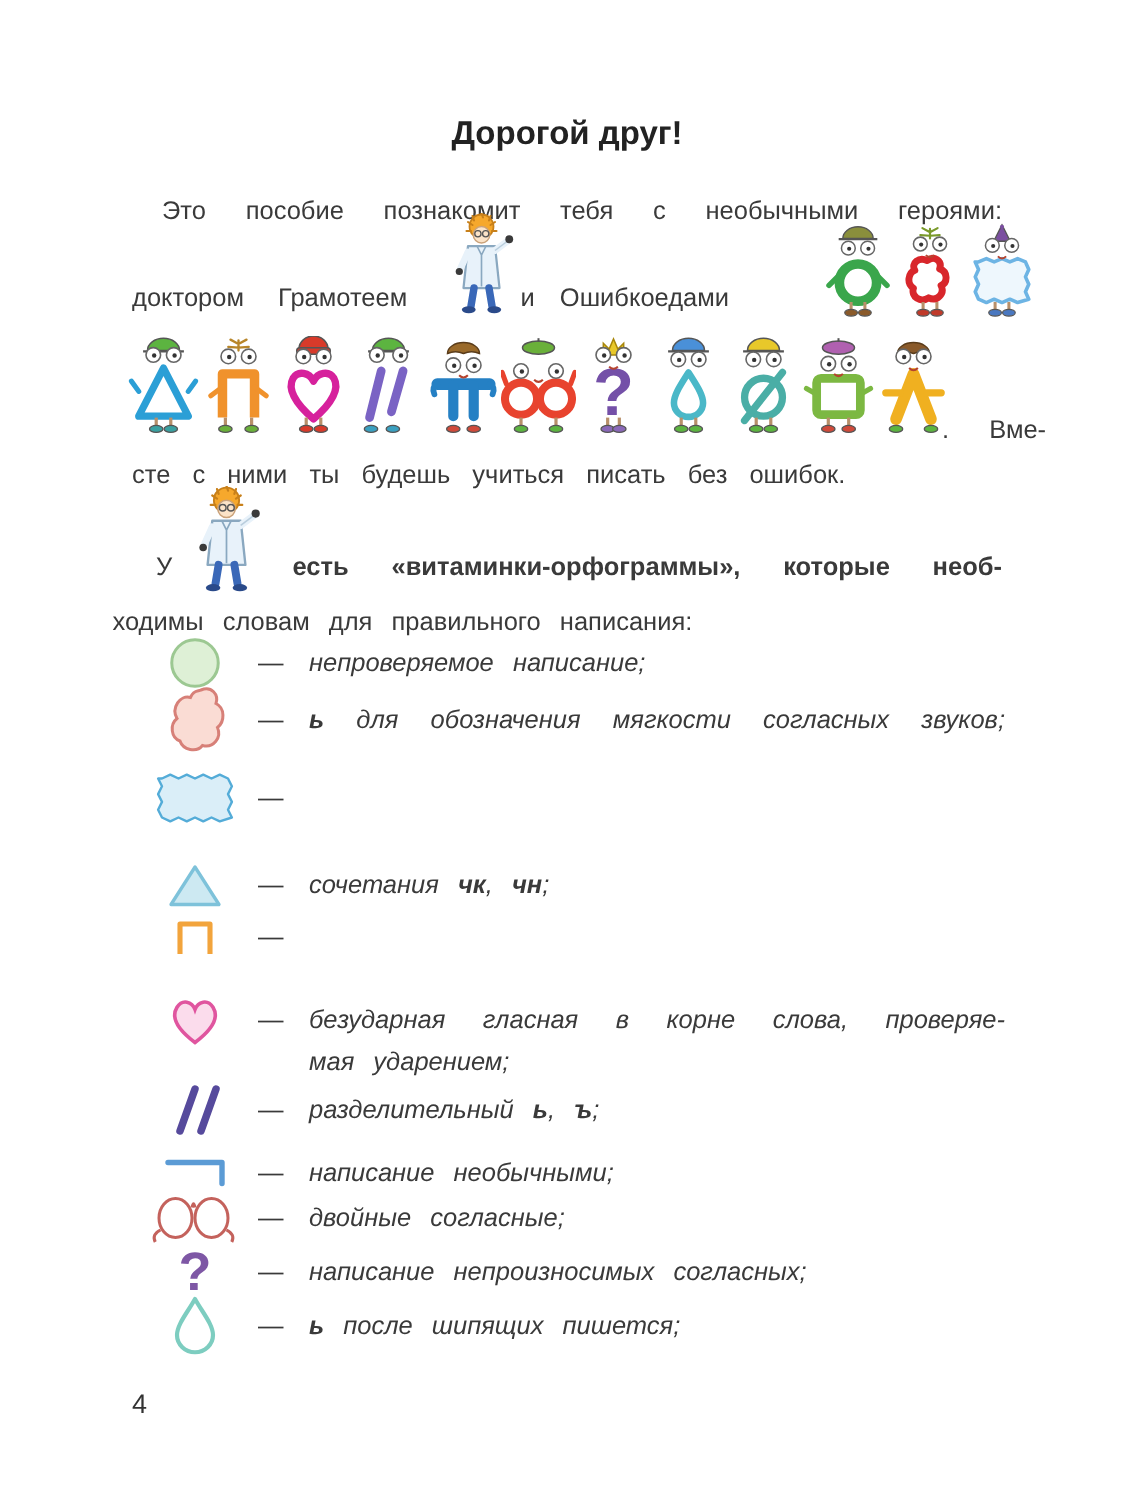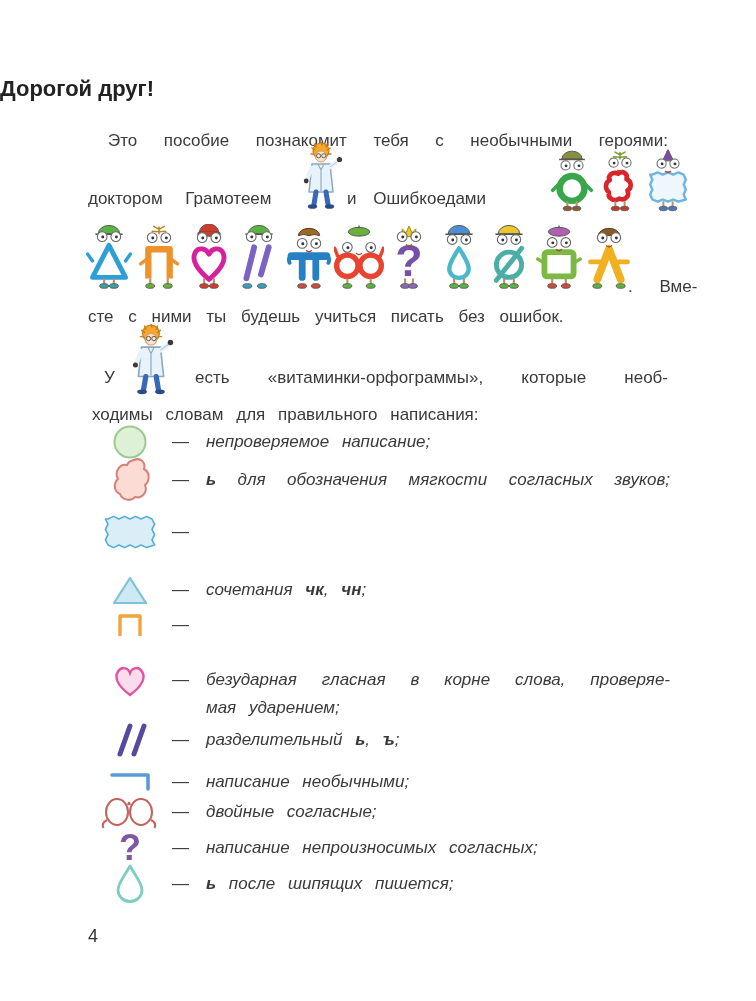--- a/index.html
+++ b/index.html
@@ -1,34 +1,34 @@
 <!DOCTYPE html>
 <html><head>
 <meta charset="utf-8">
 <style>
   html,body{margin:0;padding:0;}
   body{width:756px;height:1001px;background:#ffffff;position:relative;
        font-family:"Liberation Sans",sans-serif;color:#3a3a3a;overflow:hidden;}
   .abs{position:absolute;}
   .txt{font-size:17px;line-height:21px;margin-top:10px;}
-  .title{position:absolute;left:0;right:0;top:76px;
+  .title{position:absolute;left:0;right:0;top:76px;text-align:center;
          font-size:22px;font-weight:bold;color:#222;}
   .jfull{text-align:justify;text-align-last:justify;}
   .p1l1{left:88px;top:120px;width:580px;text-indent:20px;}
   .p1l2a{left:88px;top:178px;word-spacing:18px;white-space:nowrap;}
   .doc1{left:299px;top:142px;}
   .p1l2b{left:347px;top:178px;word-spacing:12px;white-space:nowrap;}
   .trio{left:549px;top:149px;display:flex;gap:2px;}
   .chrow{left:84px;top:224px;display:flex;}
   .p1l3{left:628px;top:266px;word-spacing:22px;white-space:nowrap;}
   .p1l4{left:88px;top:296px;width:580px;word-spacing:10px;white-space:nowrap;}
   .p2u{left:104px;top:357px;}
   .doc2{left:126px;top:324px;}
-  .p2l1{left:195px;top:357px;width:473px;}
-  .p2l2{left:92px;top:394px;word-spacing:8px;white-space:nowrap;}
+  .p2l1{left:195px;top:357px;width:473px;font-weight:bold;}
+  .p2l2{left:75px;top:394px;word-spacing:8px;white-space:nowrap;}
   .pgnum{left:88px;top:926px;font-size:18px;color:#333;}
   #legend{position:absolute;left:88px;top:0;width:582px;}
   .legend-row{position:absolute;left:0;width:582px;display:flex;align-items:center;}
   .licon{width:84px;height:28px;display:flex;align-items:center;justify-content:center;flex:none;}
   .licon svg{overflow:visible;}
   .ldash{width:34px;flex:none;font-size:17px;line-height:28px;}
   .ltext{flex:1;font-size:17px;line-height:28px;word-spacing:8px;font-style:italic;}
   .lline{display:block;}
   .lline.just{text-align:justify;text-align-last:justify;word-spacing:2px;}
   .legend-row.two{align-items:flex-start;}

